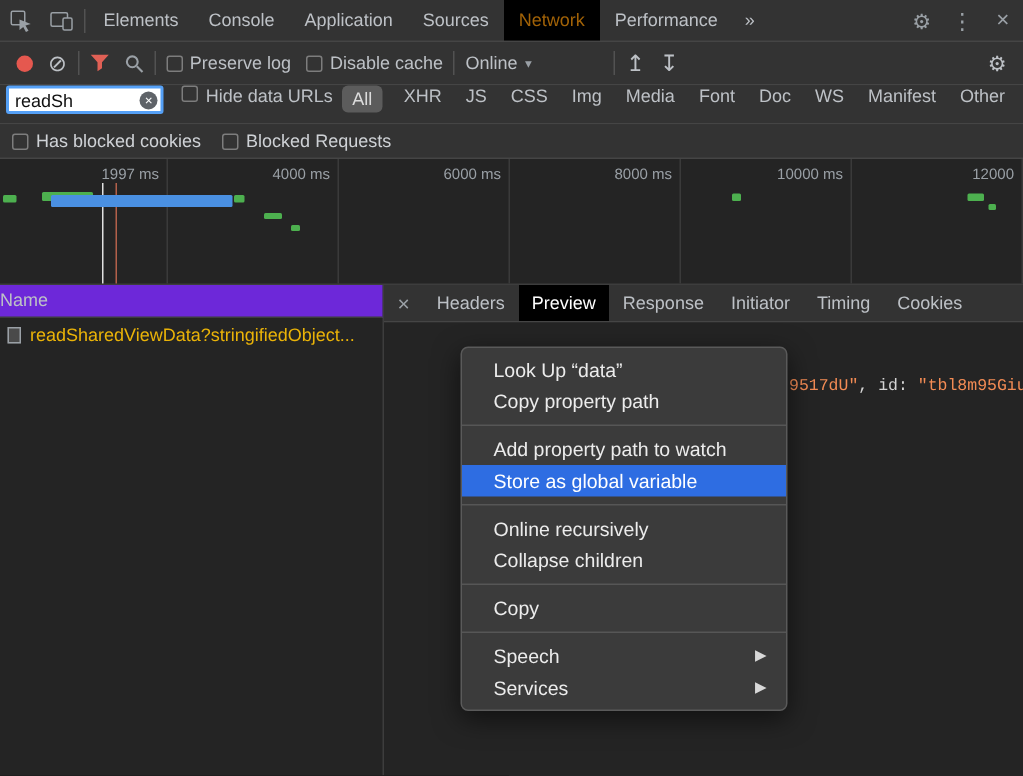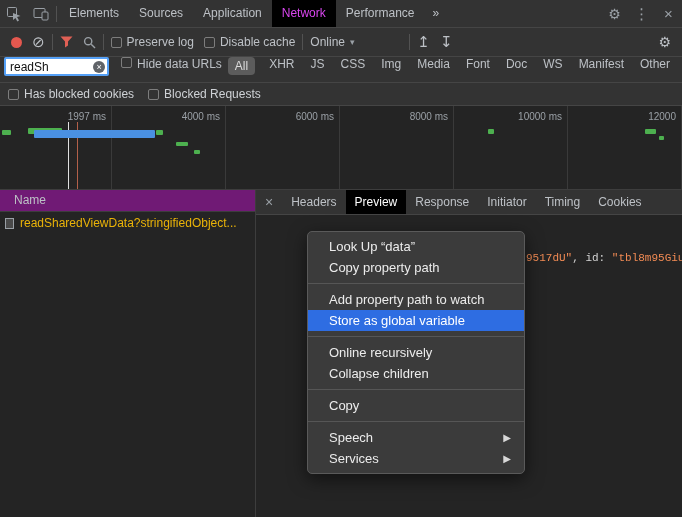--- a/index.html
+++ b/index.html
@@ -9,21 +9,21 @@
     background:#242424; font-family:"Liberation Sans",sans-serif;
     font-size:12px; color:#bdc1c6; user-select:none;
   }
   
   .tabbar { display:flex; align-items:stretch; height:28px; background:#333;
             border-bottom:1px solid #454545; }
   .icon-btn { width:27px; display:flex; align-items:center; justify-content:center;
               color:#9aa0a6; }
   .vsep { width:1px; height:16px; background:#525252; align-self:center; margin:0 2px; }
   .tab { padding:0 10px; line-height:27px; white-space:nowrap; }
-  .tab.active { background:#000; color:#d946ef; }
+  .tab.active { background:#000; color:#a16207; }
   .overflow-btn { padding:0 8px; line-height:27px; }
   .spacer { flex:1; }
   .glyph14 { font-size:14px; } .glyph15 { font-size:15px; }
   
   .toolbar2 { display:flex; align-items:center; height:29px; background:#333;
               border-bottom:1px solid #454545; padding:0 6px; }
   .t2item { display:flex; align-items:center; margin:0 5px; }
   .record-dot { width:11px; height:11px; border-radius:50%; background:#e5584f; }
   .cb { width:11px; height:11px; border:1px solid #7d7d7d; border-radius:2px;
         background:transparent; flex:none; }
@@ -53,22 +53,22 @@
                font-size:10px; color:#9aa0a6; }
   .bar { position:absolute; border-radius:1px; }
   .bar.green { background:#4db04f; }
   .bar.blue { background:#4a90e2; }
   .marker-w { position:absolute; width:1px; top:16px; bottom:0; background:#e0e0e0; }
   .marker-o { position:absolute; width:1px; top:16px; bottom:0; background:#b3604a; }
   
   .main { display:flex; height:327px; }
   .left { width:256px; border-right:1px solid #3d3d3d; display:flex;
           flex-direction:column; background:#242424; }
-  .left-header { height:22px; line-height:21px; padding-left:14px;
-                 border-bottom:1px solid #3d3d3d; background:#701a75; }
+  .left-header { height:22px; line-height:21px; padding-left:0;
+                 border-bottom:1px solid #3d3d3d; background:#6d28d9; }
   .req-row { height:22px; display:flex; align-items:center; padding:0 5px;
              color:#eab308; white-space:nowrap; overflow:hidden; }
   .doc-icon { width:9px; height:11px; border:1px solid #9aa0a6; background:#4a4a4a;
               margin-right:6px; flex:none; }
   .req-name { overflow:hidden; text-overflow:ellipsis; }
   .right { flex:1; min-width:0; display:flex; flex-direction:column; }
   .detail-tabs { height:25px; background:#333; border-bottom:1px solid #454545;
                  display:flex; align-items:center; }
   .close-x { padding:0 9px; color:#9aa0a6; font-size:14px; }
   .dtab { padding:0 9px; line-height:24px; height:24px; white-space:nowrap; }
@@ -106,22 +106,23 @@
       </svg>
     </div>
     <div class="icon-btn">
       <svg width="16" height="14" viewBox="0 0 16 14">
         <rect x="1" y="1.5" width="11" height="9" rx="1" fill="none" stroke="#9aa0a6"></rect>
         <rect x="9" y="5" width="6" height="8" rx="1" fill="#333" stroke="#9aa0a6"></rect>
       </svg>
     </div>
     <div class="vsep"></div>
     <div class="tab">Elements</div>
+    <div class="tab">Console</div>
+    <div class="tab">Application</div>
     <div class="tab">Sources</div>
-    <div class="tab">Application</div>
     <div class="tab active">Network</div>
     <div class="tab">Performance</div>
     <div class="overflow-btn">»</div>
     <div class="spacer"></div>
     <div class="icon-btn glyph14">⚙</div>
     <div class="icon-btn glyph15">⋮</div>
     <div class="icon-btn glyph15">×</div>
   </div>
 
   <div class="toolbar2">

